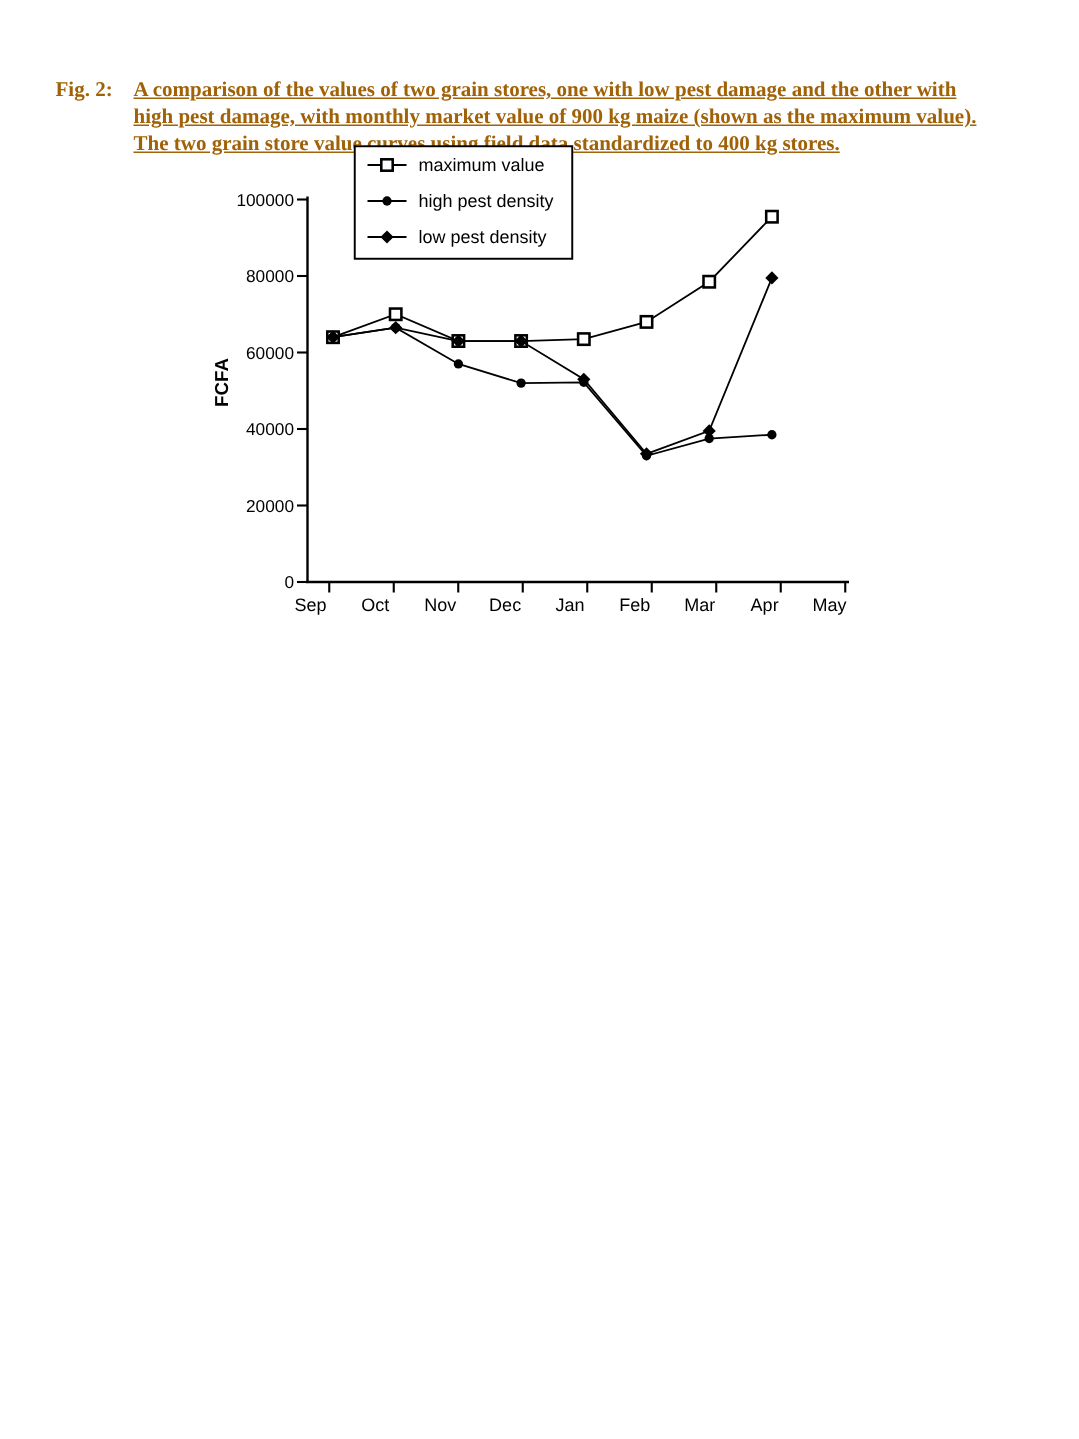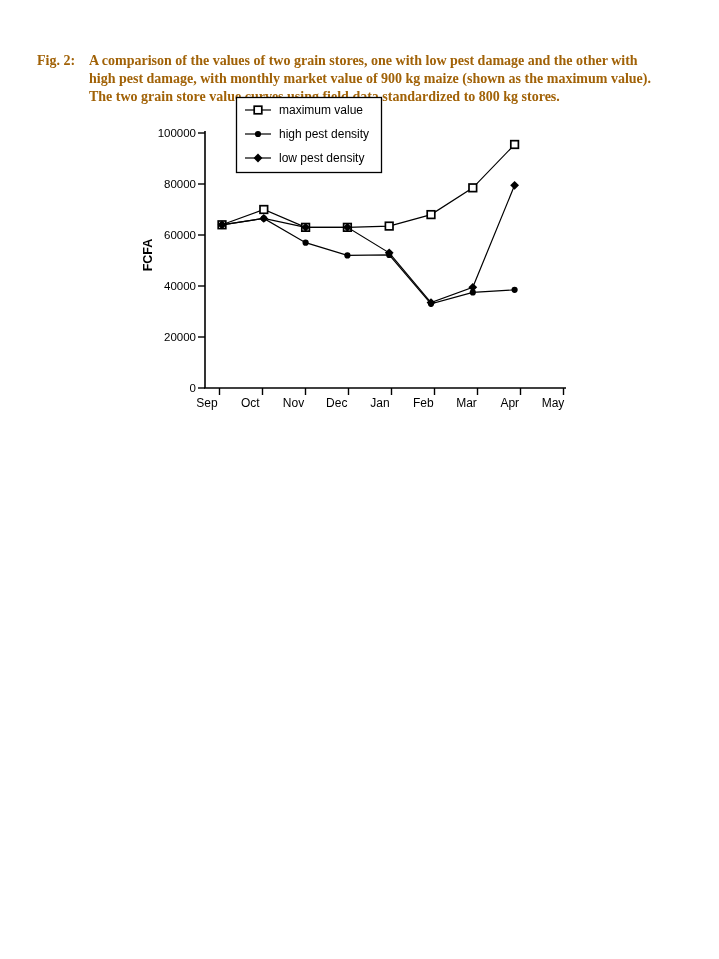--- a/index.html
+++ b/index.html
@@ -19,42 +19,42 @@
     color: #a16207;
     font-weight: bold;
     font-size: 14px;
     line-height: 18px;
     margin-top: 28px;
   }
   .caption .fig-label {
     flex: 0 0 52px;
     white-space: nowrap;
   }
-  .caption .cap-lines div { white-space: nowrap; }
+  .caption .cap-lines div { white-space: nowrap; text-decoration: underline; }
   svg.chart {
     position: absolute;
     left: 0;
     top: 0;
   }
   svg.chart text {
     font-family: "Liberation Sans", sans-serif;
     fill: #000;
   }
 </style>
 </head>
 <body>
 
 <div class="page">
 
   <div class="caption">
     <div class="fig-label">Fig. 2:</div>
     <div class="cap-lines">
       <div>A comparison of the values of two grain stores, one with low pest damage and the other with</div>
       <div>high pest damage, with monthly market value of 900 kg maize (shown as the maximum value).</div>
-      <div>The two grain store value curves using field data standardized to 800 kg stores.</div>
+      <div>The two grain store value curves using field data standardized to 400 kg stores.</div>
     </div>
   </div>
 
   <svg class="chart" id="chart" width="719" height="440" viewBox="0 0 719 440">
       <line x1="205" y1="131" x2="205" y2="388" stroke="#000000" stroke-width="1.6"></line>
       <line x1="204" y1="388" x2="566" y2="388" stroke="#000000" stroke-width="1.6"></line>
       <line x1="198" y1="388" x2="205" y2="388" stroke="#000000" stroke-width="1.4"></line>
       <text x="196" y="392" font-size="11.5" text-anchor="end">0</text>
       <line x1="198" y1="337" x2="205" y2="337" stroke="#000000" stroke-width="1.4"></line>
       <text x="196" y="341" font-size="11.5" text-anchor="end">20000</text>

